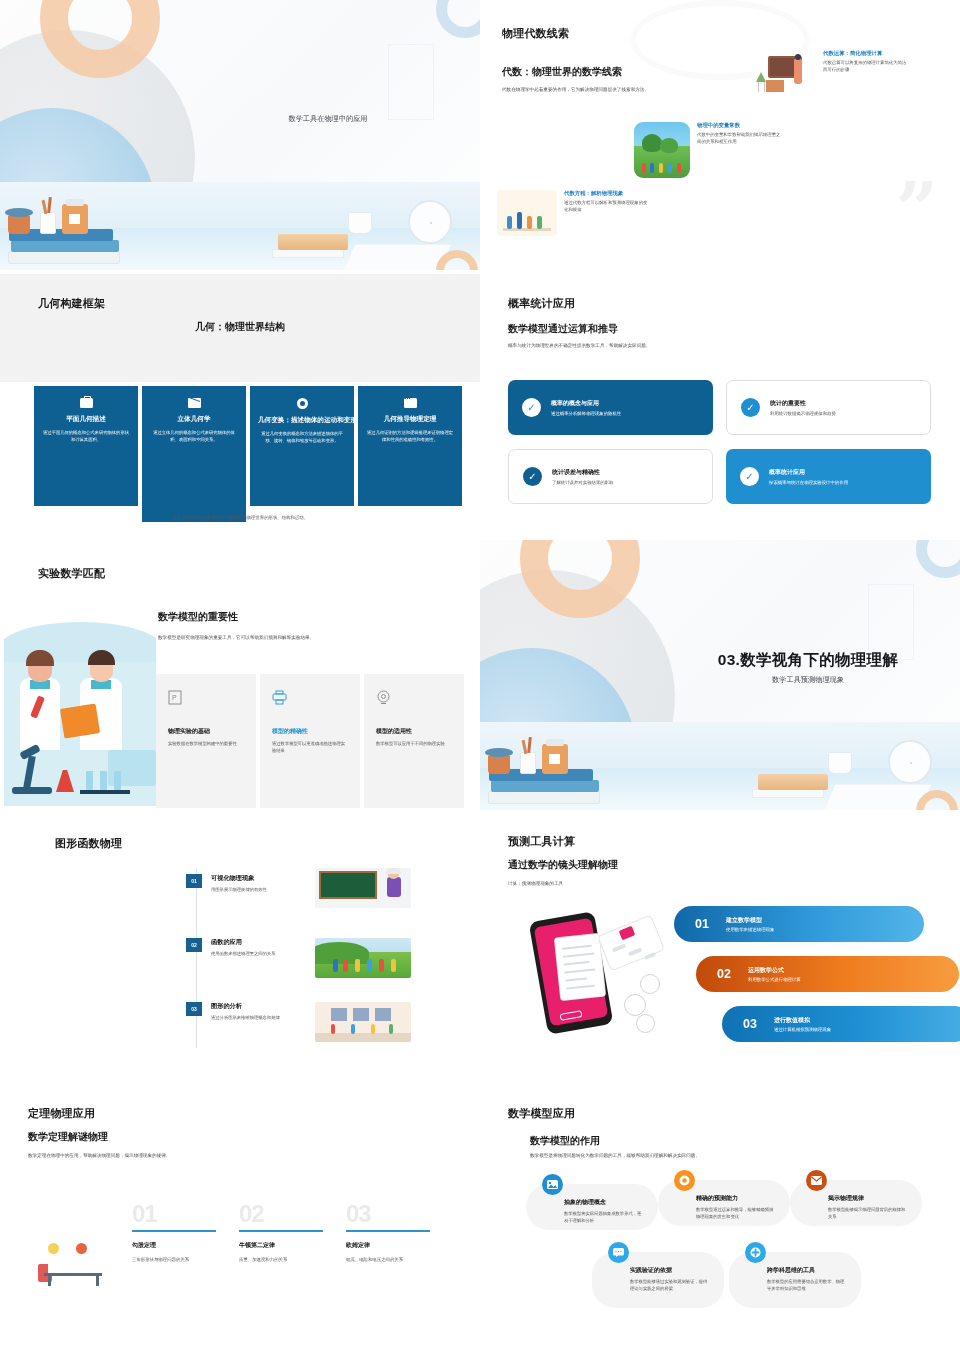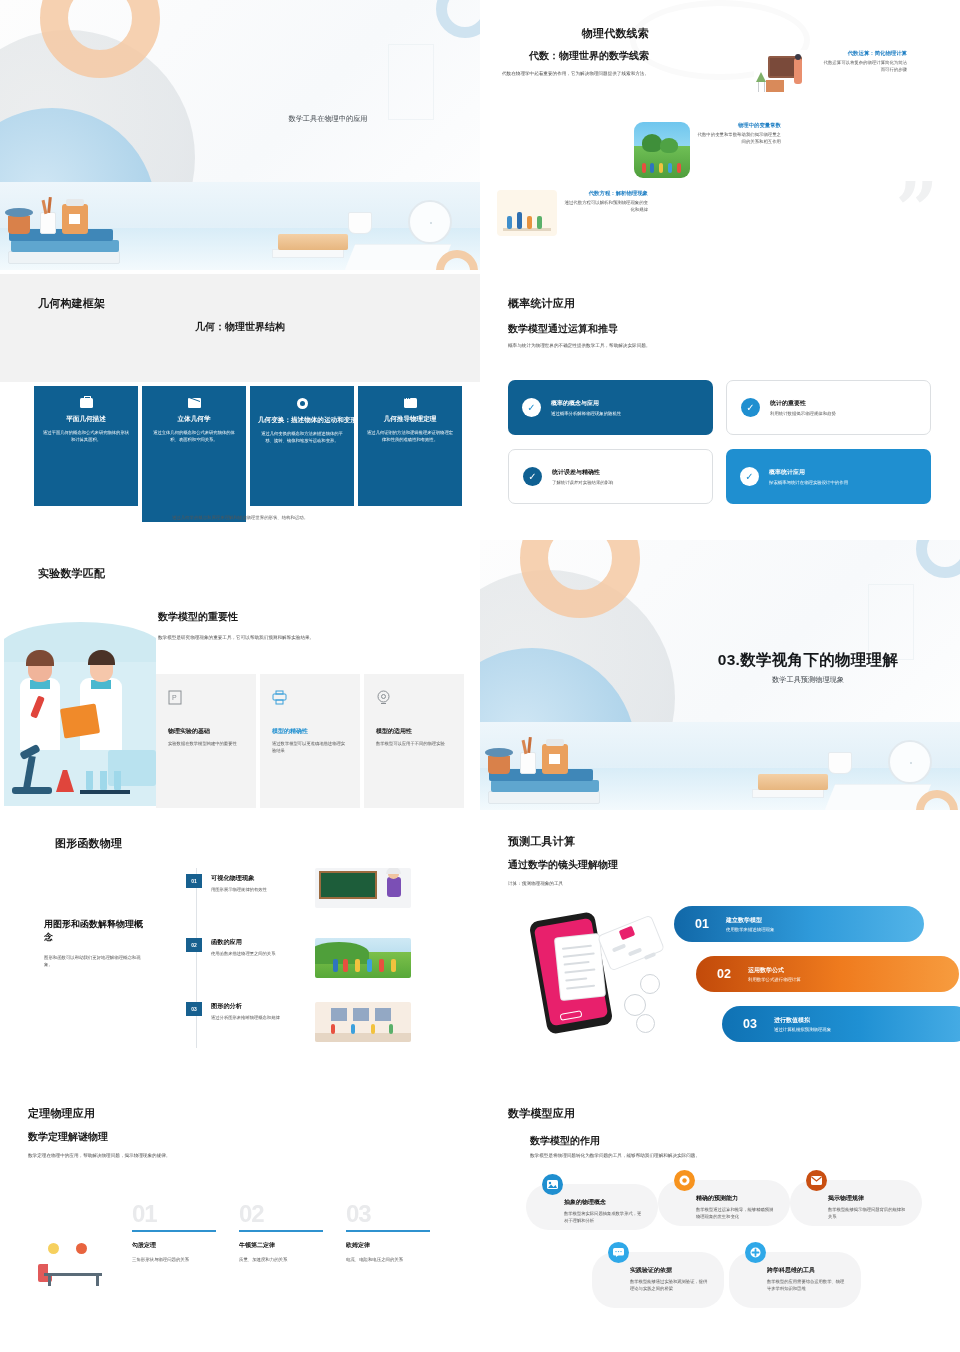--- a/index.html
+++ b/index.html
@@ -57,21 +57,21 @@
                border:2px solid #e2e9ee; background:#fbfdfe;}
   .cov-compass:after{ content:""; position:absolute; left:50%; top:50%; width:2px; height:2px; background:#c9d5dd; border-radius:50%;}
   .cov-paper { position:absolute; right:34px; bottom:0px; width:96px; height:26px; background:#fafcfd;
                transform:skewX(-22deg); border-top:1px solid #eef3f6;}
   .cov-frame { position:absolute; right:46px; top:44px; width:46px; height:76px; border:1px solid #e8eef2; opacity:.6;}
   .cov-txt { position:absolute; right:22px; top:110px; text-align:center; width:260px; }
   .cov-h { font-size:15.5px; font-weight:bold; color:#15181b; letter-spacing:.3px; }
   .cov-s { font-size:7.2px; color:#3c4248; margin-top:4px; }
 
   
-  .s2 { background:#fff;text-align:right; }
+  .s2 { background:#fff; }
   .s2 .hdr { position:absolute; left:22px; top:26px; }
   .s2 .quote { position:absolute; right:22px; bottom:38px; font-size:74px; color:#f0f1f2;
                font-family:"DejaVu Serif",serif; font-weight:bold; line-height:.6; }
   .s2 .wm { position:absolute; left:150px; top:0px; width:180px; height:80px; border-radius:50%;
             border:6px solid #fafafa; }
   .algrow { position:absolute; display:flex; gap:7px; align-items:flex-start; }
   .alg-ill { flex:0 0 auto; border-radius:5px; overflow:hidden; position:relative; }
   .alg-t { font-size:5.4px; font-weight:bold; color:#1f7fc4; margin-bottom:3px; }
   .alg-d { font-size:4.4px; color:#555; line-height:1.55; width:84px; }
   
@@ -282,21 +282,21 @@
     <div class="jar-lid"></div>
     <div class="cov-txt">
       <div class="cov-s">数学工具在物理中的应用</div>
     </div>
   </div>
 
   <div class="slide s2">
     <div class="wm"></div>
     <div class="hdr">
       <div class="s-title">物理代数线索</div>
-      <div class="s-sub" style="margin-top:8px">代数：物理世界的数学线索</div>
+      <div class="s-sub" style="margin-top:24px">代数：物理世界的数学线索</div>
       <div class="s-desc" style="margin-top:8px">代数在物理学中起着重要的作用，它为解决物理问题提供了线索和方法。</div>
     </div>
     <div class="quote">”</div>
 
     <div class="algrow" style="left:274px; top:50px;">
       <div class="alg-ill ill-board">
         <div class="ib-board"></div>
           <div class="ib-person"></div>
           <div class="ib-head"></div>
         <div class="ib-plant"></div>
@@ -505,24 +505,20 @@
     <div class="jar-lbl"></div>
     <div class="jar-lid"></div>
     <div class="cov-txt">
       <div class="cov-h">03.数学视角下的物理理解</div>
       <div class="cov-s">数学工具预测物理现象</div>
     </div>
   </div>
 
   <div class="slide s8">
     <div class="hdr s-title">图形函数物理</div>
-    <div class="lead">
-      <div class="lead-h">用图形和函数解释物理概念</div>
-      <div class="lead-d">图形和函数可以帮助我们更好地理解物理概念和现象。</div>
-    </div>
     <div class="tl"></div>
 
     <div class="tl-row" style="top:64px">
       <div class="tl-num">01</div>
       <div>
         <div class="tl-t">可视化物理现象</div>
         <div class="tl-d">用图形展示物理规律的有效性</div>
       </div>
     </div>
     <div class="tl-img img-chalk" style="left:315px; top:58px;">

